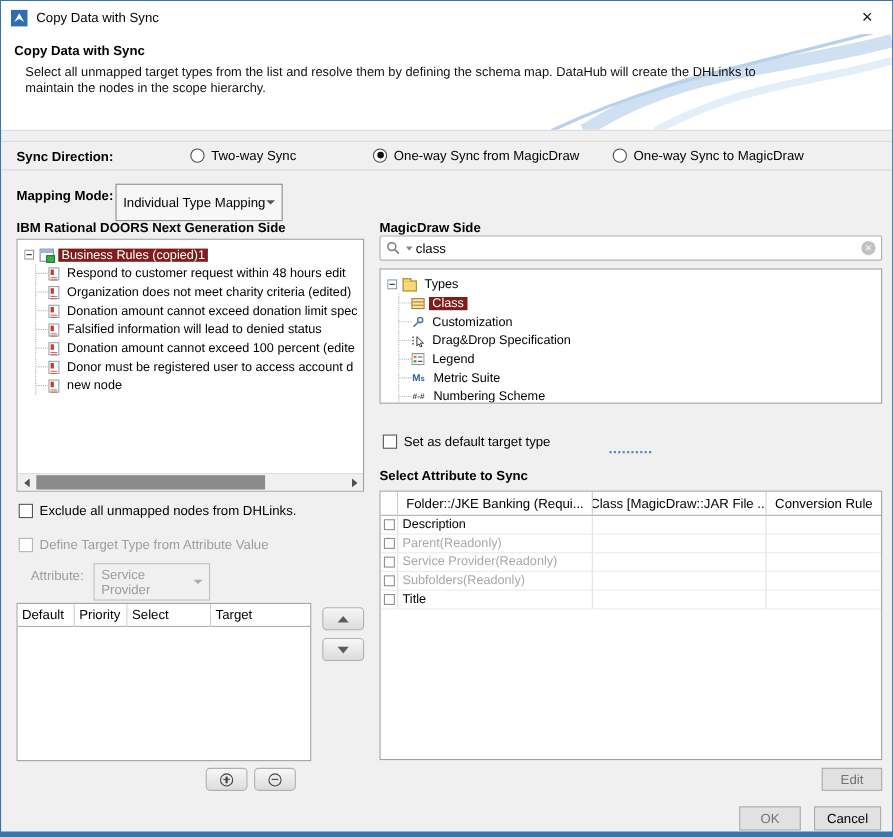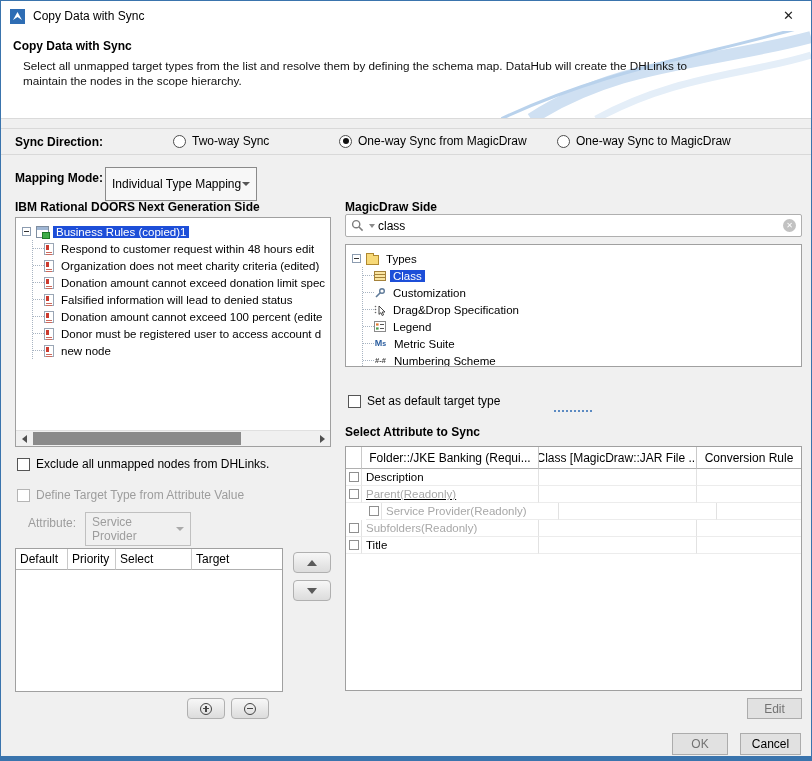--- a/index.html
+++ b/index.html
@@ -35,21 +35,21 @@
   .sec-heading{position:absolute;font-weight:bold;}
   
   .panel{position:absolute;background:#fff;border:1px solid #a0a0a0;overflow:hidden;}
   .tree{padding:5px 0 0 6px;font-size:11.5px;}
   .tree-row{display:flex;align-items:center;height:17px;white-space:nowrap;overflow:hidden;}
   .expand{width:9px;height:9px;border:1px solid #8c9cb0;background:#fff;display:inline-flex;align-items:center;justify-content:center;margin-right:5px;flex:none;}
   .expand::before{content:"";width:5px;height:1px;background:#333;}
   .kids{margin-left:10px;border-left:1px dotted #a8b4c2;}
   .stub{width:11px;height:1px;border-top:1px dotted #a8b4c2;flex:none;}
   .lbl{padding:0 3px;}
-  .sel{background:#1d4ed8;color:#fff;}
+  .sel{background:#7f1d1d;color:#fff;}
   
   .doors-icon{width:13px;height:12px;position:relative;flex:none;margin-right:4px;background:#fff;border:1px solid #7f8ea0;}
   .doors-icon::before{content:"";position:absolute;left:0;top:0;right:0;height:3px;background:#9fb6d4;}
   .doors-icon::after{content:"";position:absolute;right:-2px;bottom:-2px;width:6px;height:5px;background:#3fae49;border:1px solid #1e7a28;}
   .req-icon{width:10px;height:12px;flex:none;margin-right:4px;background:#fff;border:1px solid #9aa6b5;position:relative;}
   .req-icon::before{content:"";position:absolute;left:1px;top:1px;width:3px;height:5px;background:#cc3a2e;}
   .req-icon::after{content:"";position:absolute;left:1px;top:8px;width:6px;height:1px;background:#cc6a5e;box-shadow:0 2px 0 #cc6a5e;}
   .folder-icon{width:13px;height:10px;flex:none;margin-right:4px;background:#f7d978;border:1px solid #b0882f;position:relative;margin-top:2px;}
   .folder-icon::before{content:"";position:absolute;left:-1px;top:-3px;width:6px;height:2px;background:#f7d978;border:1px solid #b0882f;border-bottom:none;}
   .class-icon{width:12px;height:10px;flex:none;margin-right:4px;background:#fbe6a2;border:1px solid #a5823a;position:relative;}
@@ -334,29 +334,29 @@
       <div class="hcell center" style="border-right:none;">Conversion Rule</div>
     </div>
     <div class="gt-row" style="grid-template-columns:16px 177px 158px 1fr;">
       <div class="cell ck">
           <span class="cb-sm"></span>
         </div>
       <div class="cell">Description</div>
       <div class="cell"></div>
       <div class="cell" style="border-right:none;"></div>
     </div>
-    <div class="gt-row" style="grid-template-columns:16px 177px 158px 1fr;text-decoration:underline;">
+    <div class="gt-row" style="grid-template-columns:16px 177px 158px 1fr;">
       <div class="cell ck">
           <span class="cb-sm"></span>
         </div>
       <div class="cell ro">Parent(Readonly)</div>
       <div class="cell"></div>
       <div class="cell" style="border-right:none;"></div>
     </div>
-    <div class="gt-row" style="grid-template-columns:16px 177px 158px 1fr;margin-left:20px;">
+    <div class="gt-row" style="grid-template-columns:16px 177px 158px 1fr;">
       <div class="cell ck">
           <span class="cb-sm"></span>
         </div>
       <div class="cell ro">Service Provider(Readonly)</div>
       <div class="cell"></div>
       <div class="cell" style="border-right:none;"></div>
     </div>
     <div class="gt-row" style="grid-template-columns:16px 177px 158px 1fr;">
       <div class="cell ck">
           <span class="cb-sm"></span>

